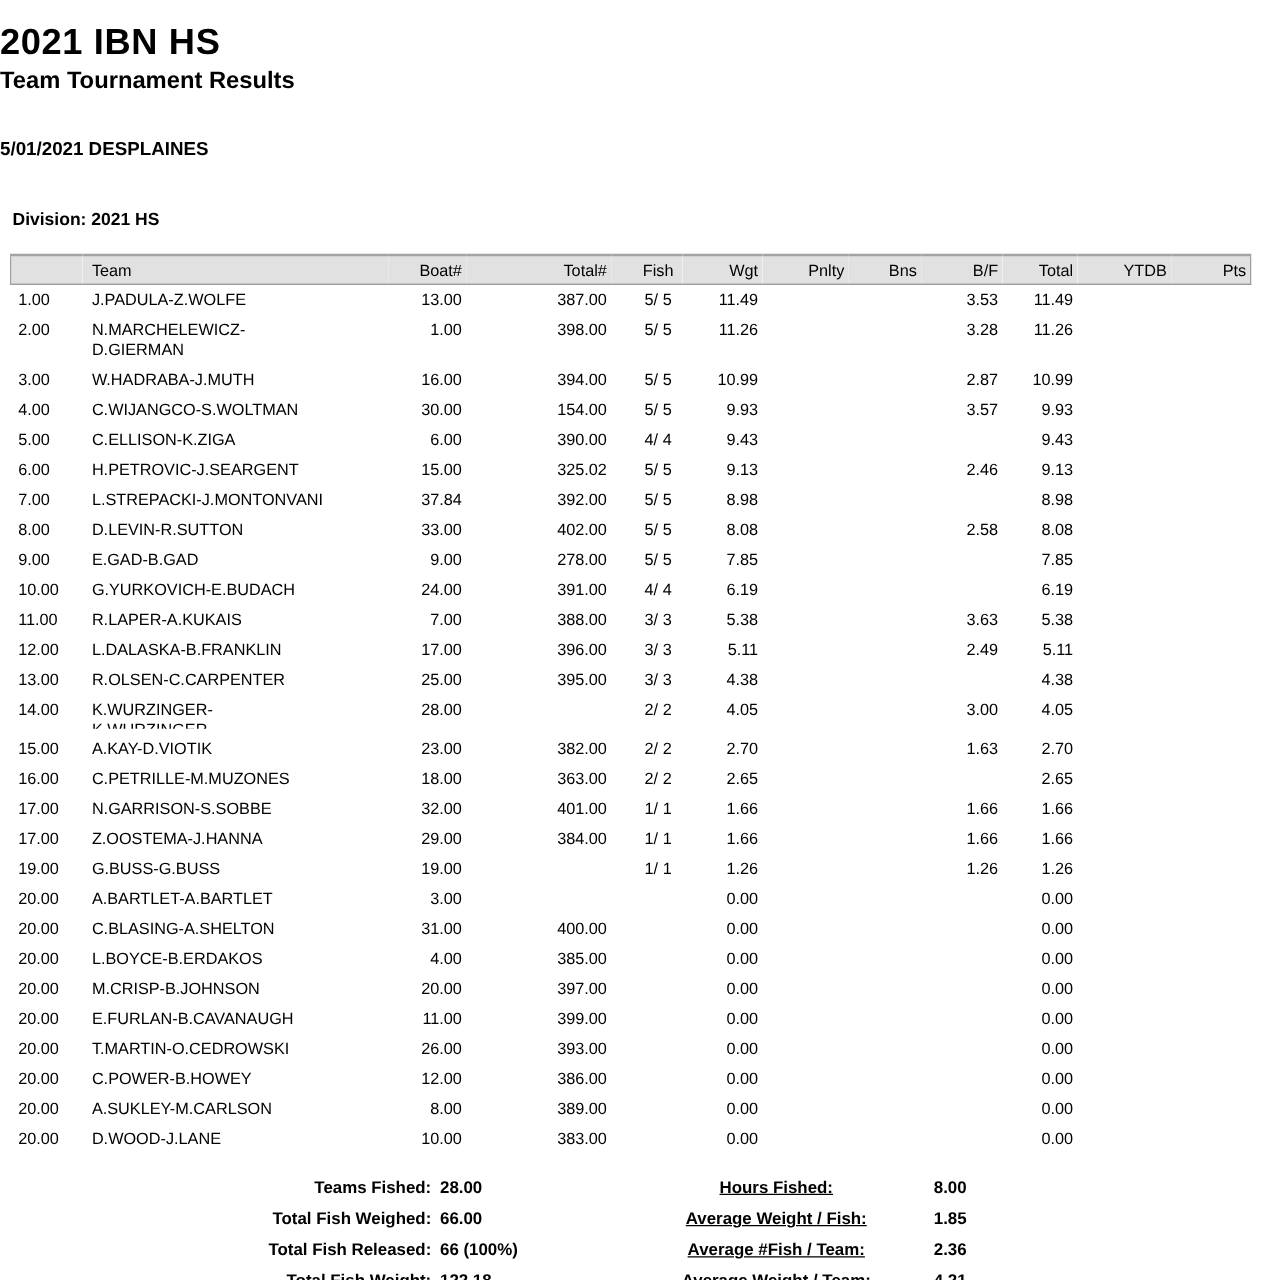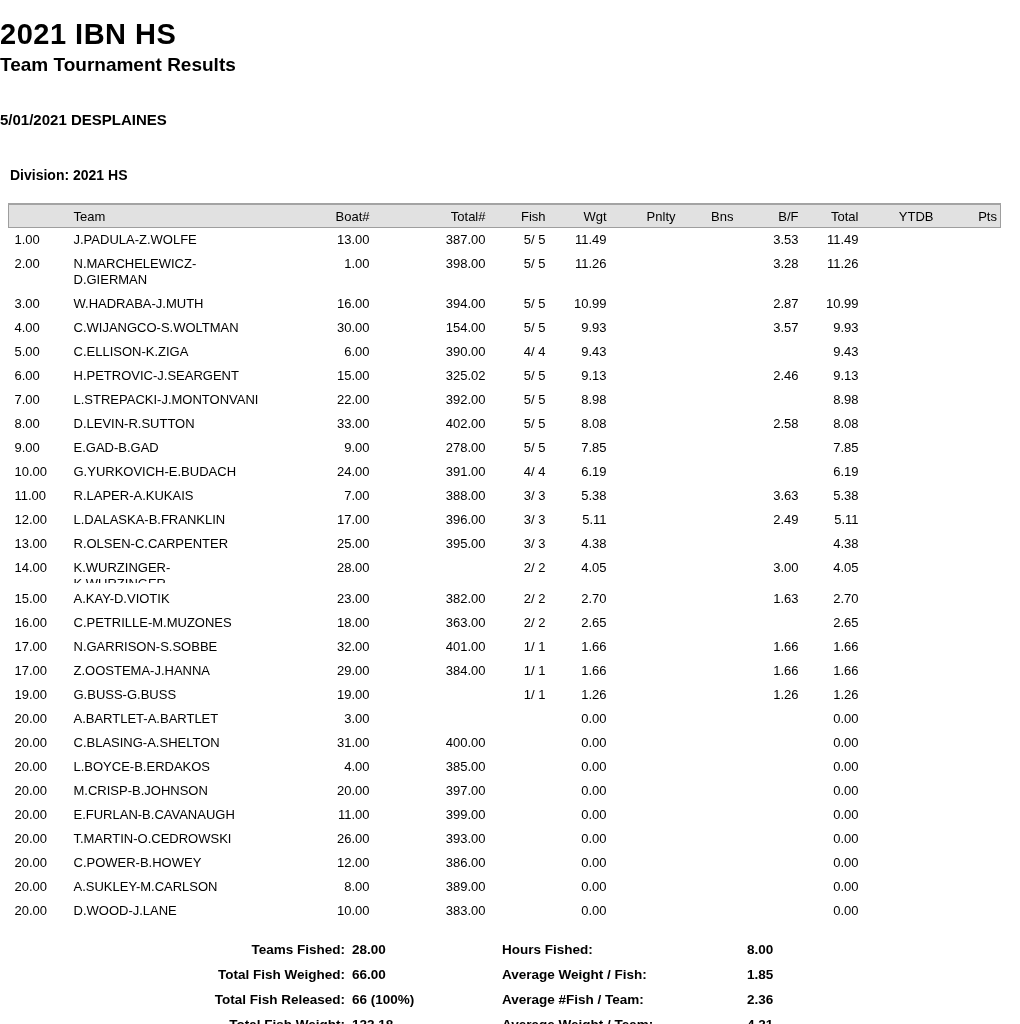--- a/index.html
+++ b/index.html
@@ -27,29 +27,29 @@
     white-space:nowrap;overflow:hidden;
   }
   table.results th:first-child{border-left:1px solid #9e9e9e;}
   table.results th:last-child{border-right:1px solid #9e9e9e;}
   table.results td{
     font-size:13px;line-height:16px;padding:4px 0;vertical-align:top;
     white-space:nowrap;overflow:hidden;
   }
   .c-rank{text-align:left;padding-left:6px !important;}
   .c-team{text-align:left;padding-left:8px !important;}
-  .c-fish{text-align:right;padding-left:19px !important;}
+  .c-fish{text-align:center;padding-left:19px !important;}
   .c-boat,.c-teamnum,.c-wgt,.c-pnlty,.c-bns,.c-bf,.c-total,.c-ytdb,.c-pts{text-align:right;padding-right:3px !important;}
   .team-wrap.clipped{height:23px;overflow:hidden;}
 
   .summary{margin:14px 0 0 8px;font-size:13.5px;font-weight:bold;}
   .summary-row{display:flex;line-height:25px;}
   .s-lbl-l{width:337px;text-align:right;}
   .s-val-l{width:150px;text-align:left;padding-left:7px;}
-  .s-lbl-r{width:238px;text-align:left;}
+  .s-lbl-r{width:238px;text-align:center;text-decoration:underline;}
   .s-val-r{text-align:left;padding-left:7px;}
 </style>
 </head>
 <body>
 
 <div class="page">
 
   <div class="title-block">
     <div class="title">2021 IBN HS</div>
     <div class="subtitle">Team Tournament Results</div>
@@ -199,21 +199,21 @@
           <td class="c-ytdb"></td>
           <td class="c-pts"></td>
         </tr>
         <tr>
           <td class="c-rank">7.00</td>
           <td class="c-team">
             <div class="team-wrap">
               <div>L.STREPACKI-J.MONTONVANI</div>
             </div>
           </td>
-          <td class="c-boat">22.00</td>
+          <td class="c-boat">37.84</td>
           <td class="c-teamnum">392.00</td>
           <td class="c-fish">5/ 5</td>
           <td class="c-wgt">8.98</td>
           <td class="c-pnlty"></td>
           <td class="c-bns"></td>
           <td class="c-bf"></td>
           <td class="c-total">8.98</td>
           <td class="c-ytdb"></td>
           <td class="c-pts"></td>
         </tr>

